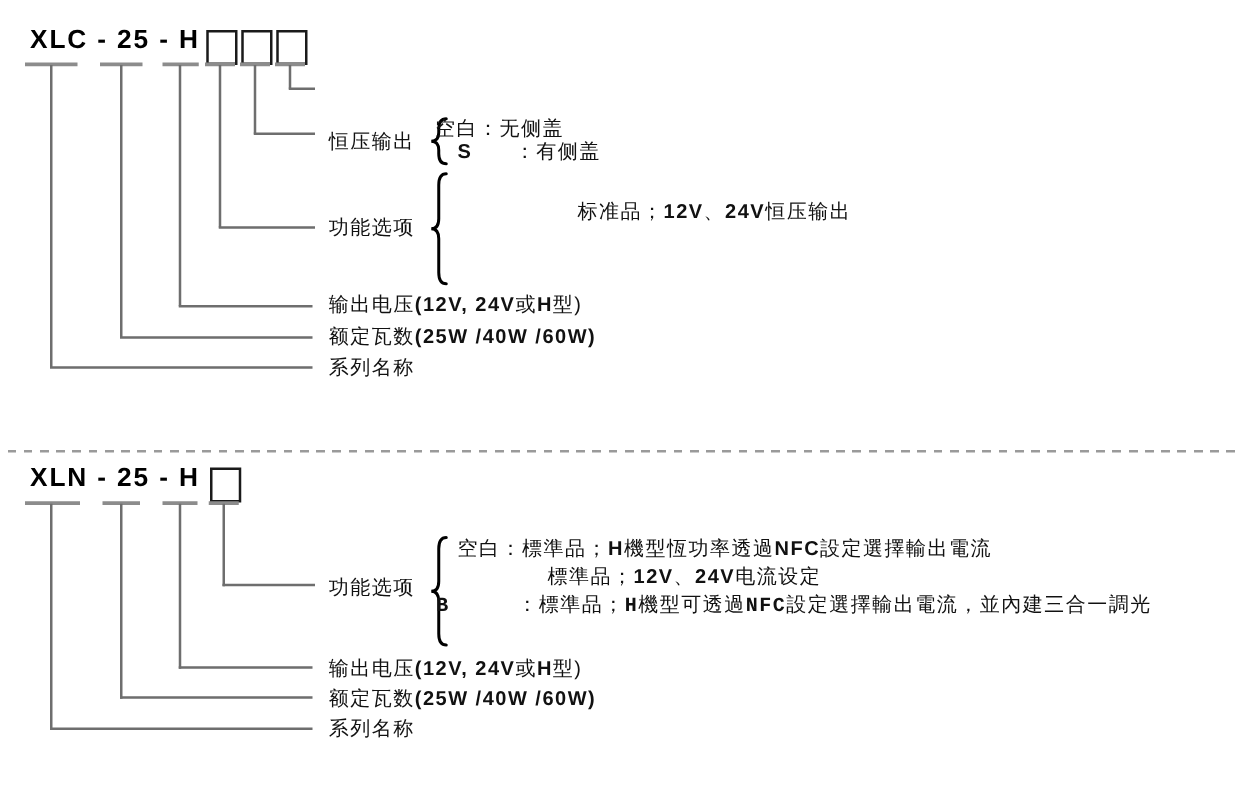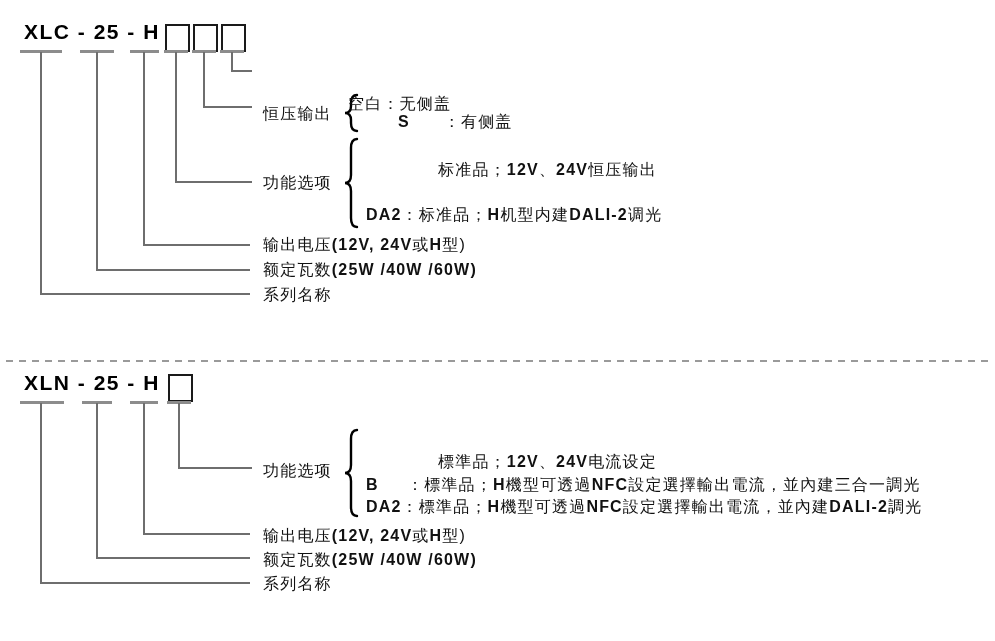--- a/index.html
+++ b/index.html
@@ -64,28 +64,27 @@
 
   <div class="vline" style="left:40px;top:52px;height:242px;"></div>
   <div class="hline" style="left:40px;top:293px;width:210px;"></div>
 
 
   <div class="lbl" style="left:263px;top:105px;">恒压输出</div>
   <svg class="brace" style="left:344px;top:93px;" width="16" height="40" viewBox="0 0 16 40">
     <path d="M13 2 Q7 2 7 10 L7 13 Q7 20 1 20 Q7 20 7 27 L7 30 Q7 38 13 38"></path>
   </svg>
   <div class="lbl" style="left:348px;top:95px;"><span>空白：无侧盖</span></div>
-  <div class="lbl" style="left:366px;top:113px;margin-left:32px;"><span class="b">S</span><span>      ：有侧盖</span></div>
+  <div class="lbl" style="left:366px;top:113px;"><span class="b">S</span><span>      ：有侧盖</span></div>
 
   <div class="lbl" style="left:263px;top:174px;">功能选项</div>
   <svg class="brace" style="left:344px;top:137px;" width="16" height="92" viewBox="0 0 16 92">
     <path d="M13 2 Q7 2 7 11 L7 38 Q7 46 1 46 Q7 46 7 54 L7 81 Q7 90 13 90"></path>
   </svg>
-  <div class="lbl" style="left:438px;top:161px;"><span>标准品；</span><span class="b">12V</span><span>、</span><span class="b">24V</span><span>恒压输出</span></div>
-  <div class="lbl" style="left:366px;top:206px;"><span class="b">DA2</span><span>：标准品；</span><span class="b">H</span><span>机型内建</span><span class="b">DALI-2</span><span>调光</span></div>
+  <div class="lbl" style="left:462px;top:161px;"><span>标准品；</span><span class="b">12V</span><span>、</span><span class="b">24V</span><span>恒压输出</span></div>
 
   <div class="lbl" style="left:263px;top:236px;"><span>输出电压</span><span class="b">(12V, 24V</span><span>或</span><span class="b">H</span><span>型)</span></div>
   <div class="lbl" style="left:263px;top:261px;"><span>额定瓦数</span><span class="b">(25W /40W /60W)</span></div>
   <div class="lbl" style="left:263px;top:286px;">系列名称</div>
 
   <div class="divider" style="left:6px;top:360px;width:982px;"></div>
 
   <div class="model-title" style="left:24px;top:371px;">XLN - 25 - H -</div>
 
   <div class="digit-box" style="left:168px;top:374px;"></div>
@@ -104,21 +103,21 @@
   <div class="vline" style="left:96px;top:403px;height:156px;"></div>
   <div class="hline" style="left:96px;top:557px;width:154px;"></div>
 
   <div class="vline" style="left:40px;top:403px;height:181px;"></div>
   <div class="hline" style="left:40px;top:582px;width:210px;"></div>
 
   <div class="lbl" style="left:263px;top:462px;">功能选项</div>
   <svg class="brace" style="left:344px;top:428px;" width="16" height="90" viewBox="0 0 16 90">
     <path d="M13 2 Q7 2 7 11 L7 37 Q7 45 1 45 Q7 45 7 53 L7 79 Q7 88 13 88"></path>
   </svg>
+  <div class="lbl" style="left:366px;top:431px;"><span>空白：標準品；</span><span class="b">H</span><span>機型恆功率透過</span><span class="b">NFC</span><span>設定選擇輸出電流</span></div>
   <div class="lbl" style="left:438px;top:453px;"><span>標準品；</span><span class="b">12V</span><span>、</span><span class="b">24V</span><span>电流设定</span></div>
-  <div class="lbl" style="left:366px;top:476px;"><span class="b">B</span><span>     ：標準品；</span><span class="b">H</span><span>機型可透過</span><span class="b">NFC</span><span>設定選擇輸出電流，並內建三合一調光</span></div>
-  <div class="lbl" style="left:366px;top:498px;"><span class="b">DA2</span><span>：標準品；</span><span class="b">H</span><span>機型可透過</span><span class="b">NFC</span><span>設定選擇輸出電流，並內建</span><span class="b">DALI-2</span><span>調光</span></div>
+  <div class="lbl" style="left:349px;top:476px;font-family:Liberation Mono, monospace;"><span class="b">B</span><span>     ：標準品；</span><span class="b">H</span><span>機型可透過</span><span class="b">NFC</span><span>設定選擇輸出電流，並內建三合一調光</span></div>
 
   <div class="lbl" style="left:263px;top:527px;"><span>输出电压</span><span class="b">(12V, 24V</span><span>或</span><span class="b">H</span><span>型)</span></div>
   <div class="lbl" style="left:263px;top:551px;"><span>额定瓦数</span><span class="b">(25W /40W /60W)</span></div>
   <div class="lbl" style="left:263px;top:575px;">系列名称</div>
 
 </div>
 
 </body></html>

